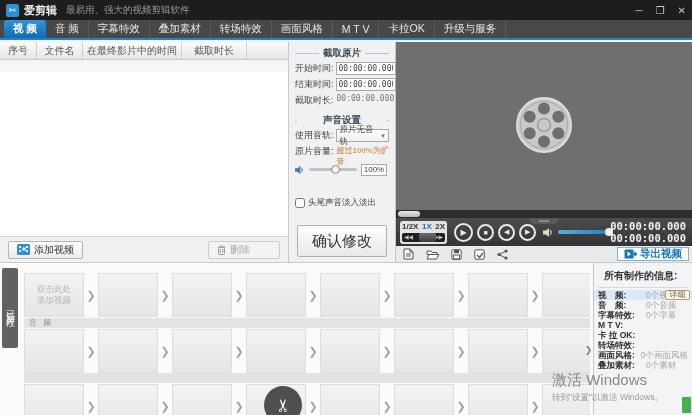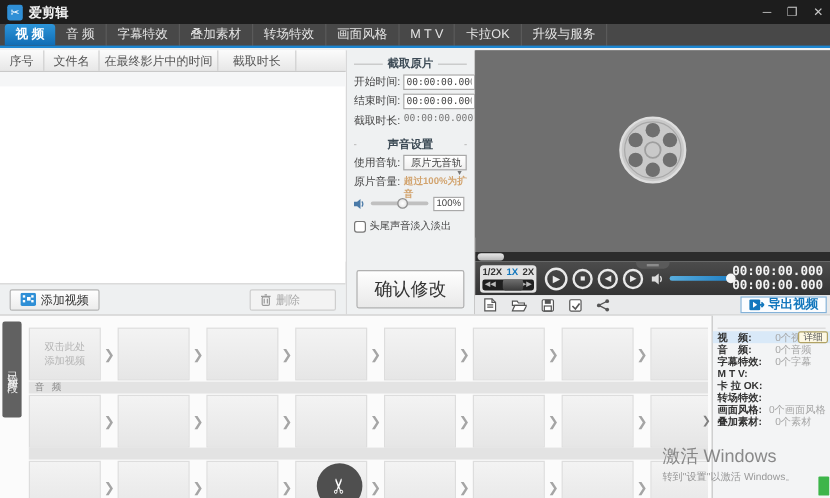--- a/index.html
+++ b/index.html
@@ -35,28 +35,28 @@
   
   .mid-panel { position:absolute; left:289px; top:42px; width:107px; height:220px; background:#eff1f2; border-right:1px solid #c8c8c8; padding:3px 6px 5px 6px; display:flex; flex-direction:column; }
   .sec { display:flex; align-items:center; gap:4px; margin-top:2px; height:12px; }
   .sec .line { flex:1; border-top:1px solid #c3c3c3; }
   .sec .sectxt { font-size:9.5px; font-weight:bold; color:#3c4a55; }
   .frow { display:flex; align-items:flex-start; margin-top:3px; height:13px; }
   .frow label { font-size:9px; color:#444; white-space:nowrap; }
   .frow input[type=text] { width:60px; height:13px; margin-left:2px; border:1px solid #a9a9a9; background:#fff; font-family:"DejaVu Sans Mono",monospace; font-size:8px; color:#444; padding:0 2px; }
   .plainval { font-family:"DejaVu Sans Mono",monospace; font-size:8px; color:#777; margin-left:3px; }
   .midbtn { margin-top:4px; align-self:center; height:16px; padding:0 10px; background:linear-gradient(#fefefe,#e9e9e9); border:1px solid #b0b0b0; border-radius:2px; font-size:9px; color:#333; cursor:default; }
-  .dropdown { margin-left:2px; width:60px; height:13px; background:linear-gradient(#fff,#f0f0f0); border:1px solid #a9a9a9; display:flex; align-items:center; font-size:8.5px; color:#444; padding-left:3px;flex-direction:column; }
+  .dropdown { margin-left:2px; width:60px; height:13px; background:linear-gradient(#fff,#f0f0f0); border:1px solid #a9a9a9; display:flex; align-items:center; font-size:8.5px; color:#444; padding-left:3px; }
   .dropdown .caret { margin-left:auto; font-size:6px; color:#777; padding-right:2px; }
   .hint { font-size:8px; color:#d2a46f; margin-left:3px;font-weight:bold; }
   .sliderrow { display:flex; align-items:center; gap:4px; margin-top:5px; height:13px; }
   .track { position:relative; width:48px; height:3px; background:#c0c0c0; border-radius:2px; }
   .knob { position:absolute; left:45%; top:-3px; width:9px; height:9px; background:radial-gradient(#fff,#dcdcdc); border:1px solid #8e8e8e; border-radius:50%; }
   .volbox { width:26px; height:12px; border:1px solid #a9a9a9; background:#fff; font-size:8px; color:#444; display:flex; align-items:center; justify-content:center; }
-  .chkrow { display:flex; align-items:center; gap:3px; margin-top:7px; font-size:8.5px; color:#444; }
+  .chkrow { display:flex; align-items:center; gap:3px; margin-top:21px; font-size:8.5px; color:#444; }
   .chkrow input { width:10px; height:10px; margin:0; }
   .confirm { margin-top:auto; align-self:center; height:32px; padding:0 14px; background:linear-gradient(#fefefe,#e9e9e9); border:1px solid #b0b0b0; border-radius:2px; font-size:15px; color:#333; cursor:default; }
 
   
   .player { position:absolute; left:396px; top:42px; width:296px; height:156px; background:#6f6f6f; }
   .preview { position:absolute; left:0; top:0; width:296px; height:168px; background:#6f6f6f; }
   .reel { position:absolute; left:119px; top:54px; }
   .seekbar { position:absolute; left:0; top:168px; width:296px; height:8px; background:#2c2c2c; }
   .seekhandle { position:absolute; left:2px; top:1px; width:22px; height:6px; background:linear-gradient(#e8e8e8,#b8b8b8); border-radius:3px; }
   .controlbar { position:absolute; left:0; top:176px; width:296px; height:28px; background:linear-gradient(#4c4c4c,#343434); display:flex; align-items:center; padding:0 4px; }
@@ -112,20 +112,21 @@
   .greenbadge { position:absolute; right:1px; top:134px; width:9px; height:16px; background:#3db54a; border-radius:1px; z-index:7; }
 </style>
 </head>
 <body>
 
 <div class="app">
 
   <div class="titlebar">
     <span class="logo">✂</span>
     <span class="appname">爱剪辑</span>
+    <span class="tagline">最易用、强大的视频剪辑软件</span>
     <div class="winctrls">
       <span>─</span>
       <span>❐</span>
       <span>✕</span>
     </div>
   </div>
 
   <div class="tabbar">
     <div class="tab active">视 频</div>
     <div class="tab">音 频</div>
@@ -382,20 +383,21 @@
           <span class="chev"></span>
         <div class="slot"></div>
       </div>
 
       <div class="scissors"></div>
     </div>
 
     <div class="expander"></div>
 
     <div class="infopanel">
+      <div class="info-title">所有制作的信息:</div>
       <div class="info-div"></div>
       <div class="irow hl">
         <span class="il">视　频:</span>
         <span class="iv">0个视频</span>
         <span class="detail">详细</span>
       </div>
       <div class="irow">
         <span class="il">音　频:</span>
         <span class="iv">0个音频</span>
       </div>

